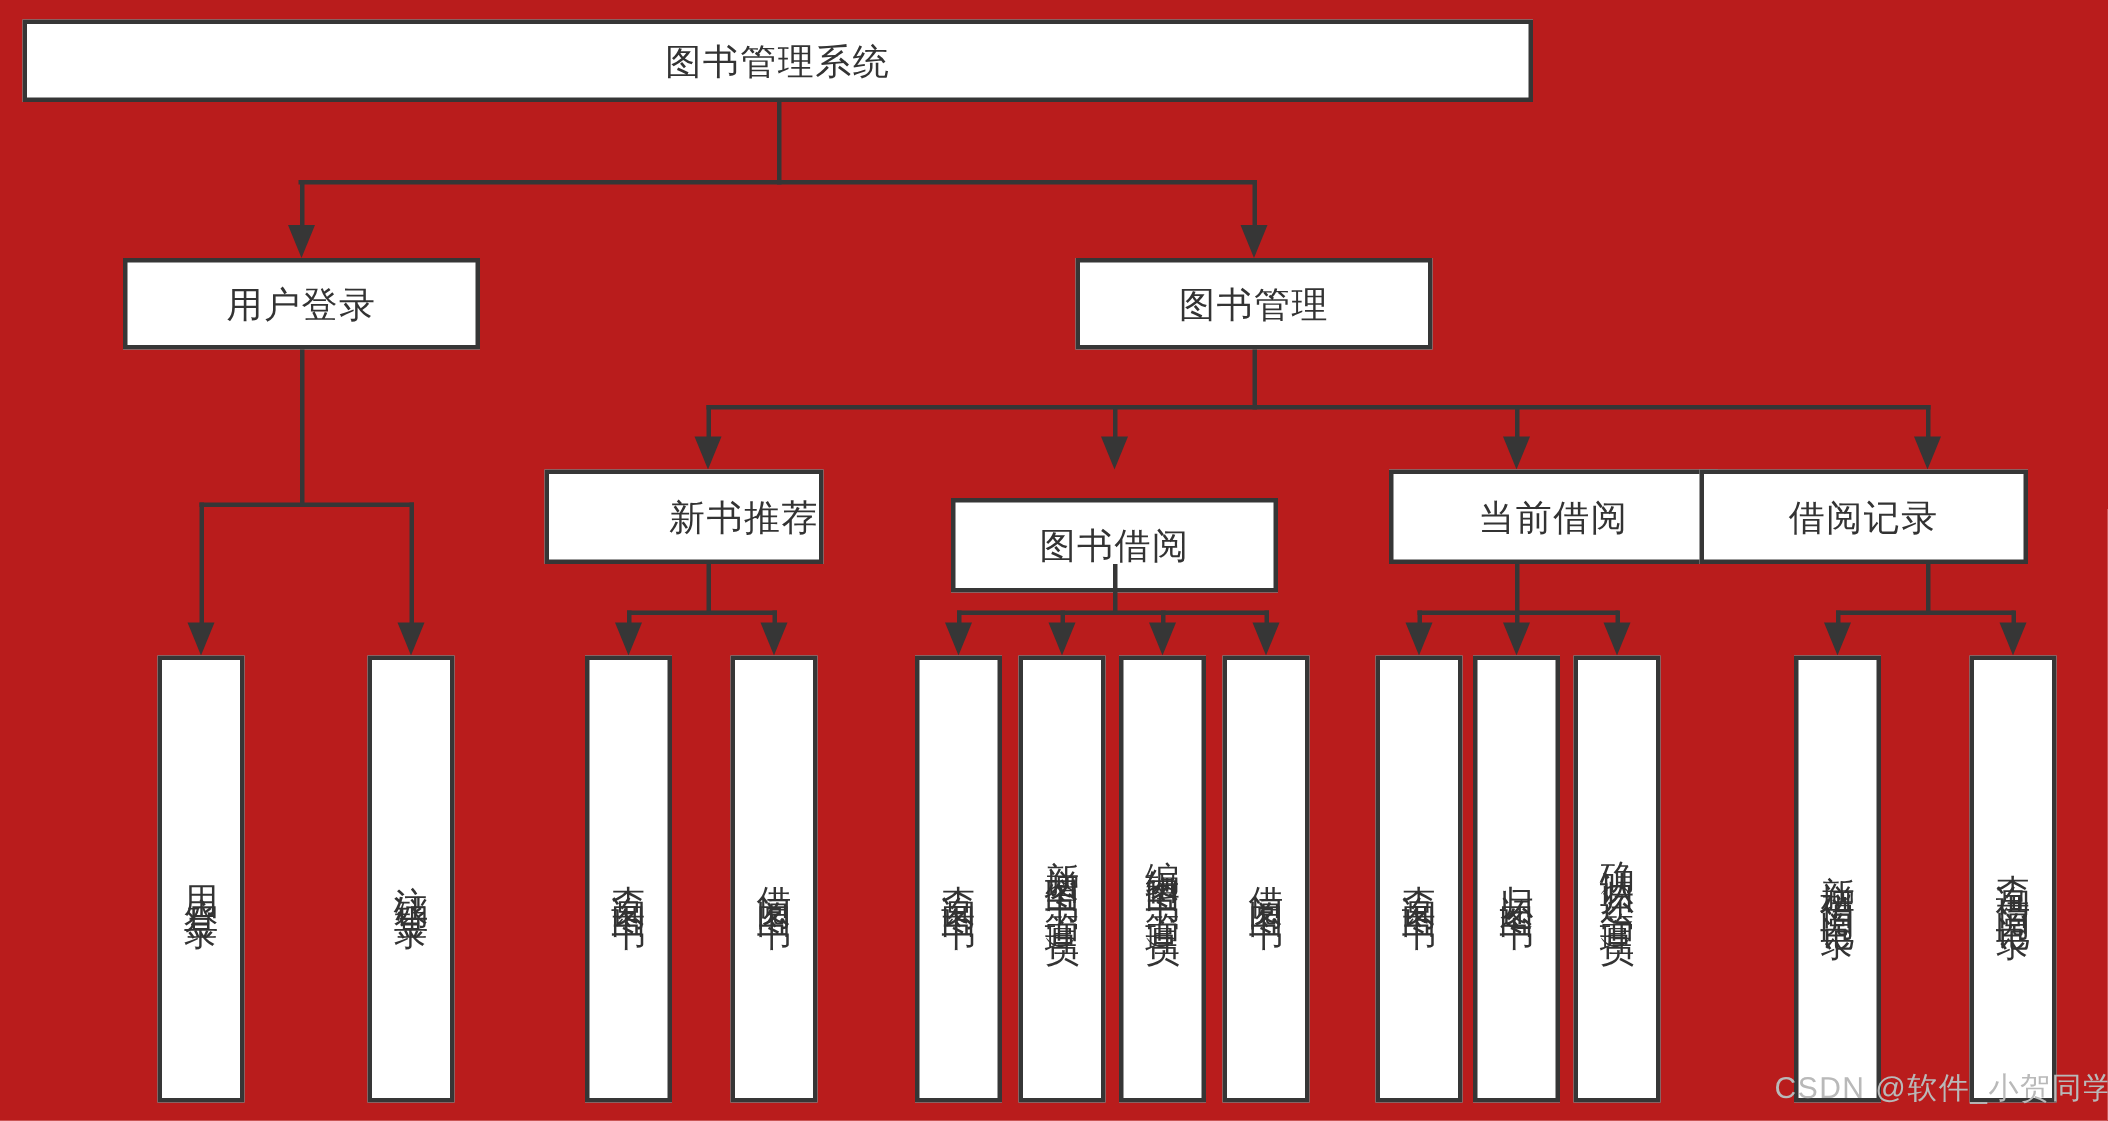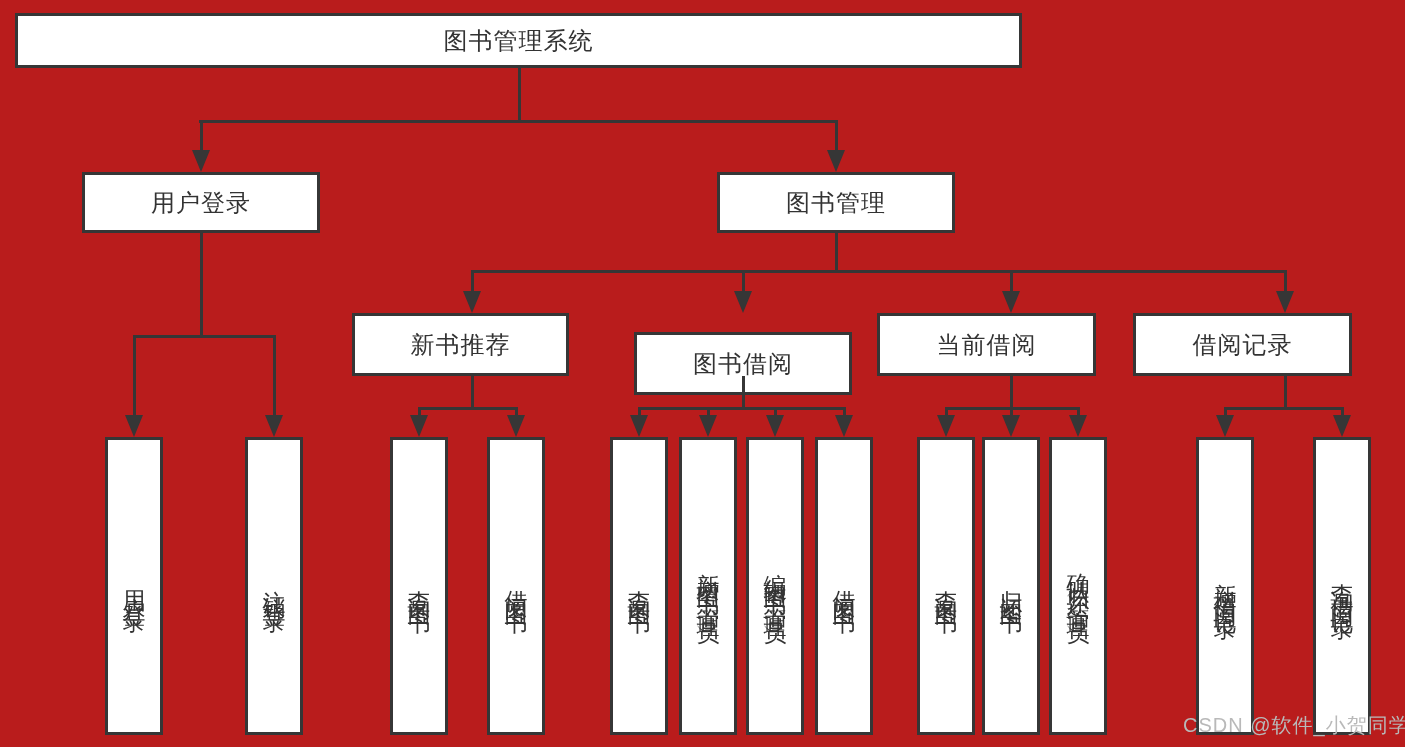--- a/index.html
+++ b/index.html
@@ -62,27 +62,27 @@
   <div class="hline" style="left:471px;top:270px;width:816px;"></div>
   <div class="vline" style="left:471px;top:270px;height:24px;"></div>
   <div class="arrow" style="left:463px;top:291px;"></div>
   <div class="vline" style="left:742px;top:270px;height:24px;"></div>
   <div class="arrow" style="left:734px;top:291px;"></div>
   <div class="vline" style="left:1010px;top:270px;height:24px;"></div>
   <div class="arrow" style="left:1002px;top:291px;"></div>
   <div class="vline" style="left:1284px;top:270px;height:24px;"></div>
   <div class="arrow" style="left:1276px;top:291px;"></div>
 
-  <div class="box" style="left:352px;top:313px;width:217px;height:63px;">
+  <div class="box" style="left:363px;top:313px;width:186px;height:63px;justify-content:flex-end;">
     <span class="hlabel">新书推荐</span>
   </div>
   <div class="box" style="left:634px;top:332px;width:218px;height:63px;">
     <span class="hlabel">图书借阅</span>
   </div>
-  <div class="box" style="left:877px;top:313px;width:219px;height:63px;">
+  <div class="box" style="left:926px;top:313px;width:219px;height:63px;">
     <span class="hlabel">当前借阅</span>
   </div>
   <div class="box" style="left:1133px;top:313px;width:219px;height:63px;">
     <span class="hlabel">借阅记录</span>
   </div>
 
   <div class="vline" style="left:471px;top:376px;height:33px;"></div>
   <div class="hline" style="left:418px;top:407px;width:100px;"></div>
   <div class="vline" style="left:418px;top:407px;height:10px;"></div>
   <div class="arrow" style="left:410px;top:415px;"></div>

